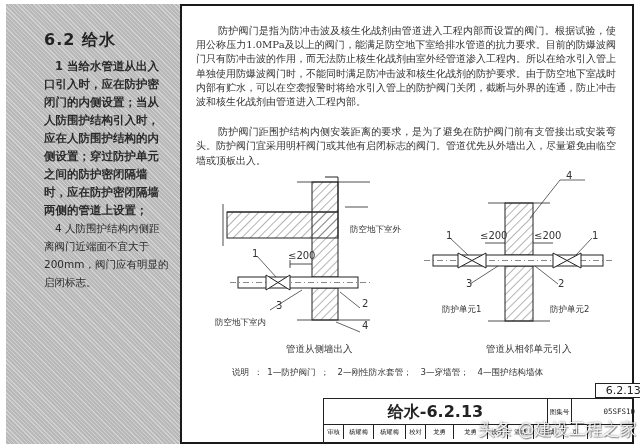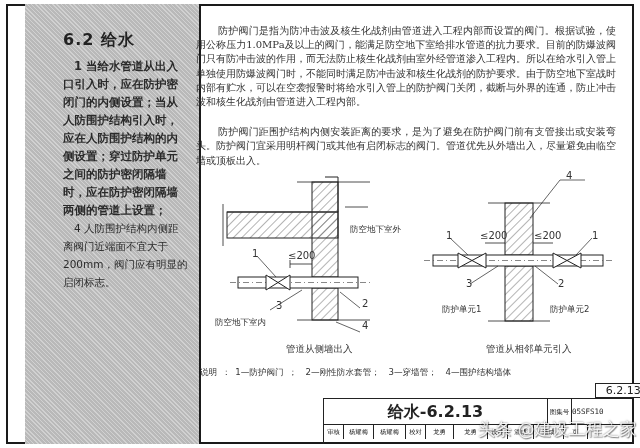--- a/index.html
+++ b/index.html
@@ -10,61 +10,60 @@
     position: absolute; left: 6px; top: 4px; width: 628px; height: 440px;
     border: 2px solid #1a1a1a; background: #fff;
   }
 
   .left-panel {
     position: absolute; left: 6px; top: 4px; width: 176px; height: 440px;
     border-right: 2px solid #1a1a1a;
     background-color: #b9b9b9;
     background-image: repeating-linear-gradient(45deg, rgba(255,255,255,0.35) 0px, rgba(255,255,255,0.35) 1px, transparent 1px, transparent 3px);
     padding: 26px 10px 0 38px;
-    margin-left: 19px;
   }
   .left-panel .section-title { font-size: 16px; font-weight: bold; color: #222; margin-bottom: 6px; letter-spacing: 1px; }
   .left-panel .clause { font-size: 11.5px; font-weight: bold; line-height: 18px; color: #2a2a2a; }
   .left-panel .clause p { margin: 0; }
   .left-panel .clause p.indent { text-indent: 11px; }
 
   .intro {
     position: absolute; left: 196px; top: 24px; width: 420px;
     font-family: "DejaVu Serif", "Liberation Serif", serif;
     font-size: 10px; line-height: 14.2px; color: #333;
   }
   .intro p { text-indent: 22px; text-align: justify; }
   .intro p + p { margin-top: 16px; }
 
   .diagram { position: absolute; }
   .diagram svg { display: block; }
   .dlabel { position: absolute; font-size: 8.5px; color: #333; white-space: nowrap; }
   .dcaption { position: absolute; font-size: 9.5px; color: #333; white-space: nowrap; font-family: "DejaVu Serif", serif; }
 
   .legend-note {
-    position: absolute; left: 200px; top: 367px; font-size: 8.6px; color: #333;
+    position: absolute; left: 232px; top: 367px; font-size: 8.6px; color: #333;
     word-spacing: 2px; white-space: nowrap; text-align: right;
   }
 
   .figure-tag {
     position: absolute; left: 553px; top: 383px; width: 81px; height: 15px;
     border: 1px solid #222; border-right: none; border-bottom: 1px solid #222;
     font-size: 11px; text-align: center; line-height: 13px; color: #222; background: #fff; margin-left: 42px;
   }
 
   .title-block {
     position: absolute; left: 323px; top: 398px; width: 311px; height: 46px;
     border-top: 1.5px solid #222; border-left: 1.5px solid #222;
   }
   .tb-main { position: absolute; left: 0; top: 0; width: 223px; height: 26px; border-bottom: 1px solid #222;
     font-size: 16px; font-weight: bold; text-align: center; line-height: 26px; color: #222; }
   .tb-label { position: absolute; left: 223px; top: 0; width: 24px; height: 26px; border-left: 1px solid #222; border-bottom: 1px solid #222;
     font-size: 6.5px; text-align: center; line-height: 26px; color: #222; }
   .tb-code { position: absolute; left: 247px; top: 0; width: 64px; height: 26px; border-left: 1px solid #222; border-bottom: 1px solid #222;
-    font-size: 7.5px; text-align: left; line-height: 26px; color: #222; font-family: "DejaVu Sans Mono", monospace; }
+    font-size: 7.5px; text-align: right; line-height: 26px; color: #222; font-family: "DejaVu Sans Mono", monospace; }
   .tb-row { position: absolute; left: 0; top: 26px; width: 311px; height: 14px; display: flex; }
   .tb-cell { border-right: 1px solid #222; font-size: 6.3px; line-height: 14px; text-align: center; color: #222; overflow: hidden; white-space: nowrap; }
 
   .watermark {
     position: absolute; left: 478px; top: 418px; font-size: 17px; color: rgba(255,255,255,0.9);
     text-shadow: 0 0 2px rgba(0,0,0,0.55), 1px 1px 1px rgba(0,0,0,0.4);
     white-space: nowrap; letter-spacing: 0px;
   }
 </style>
 </head>

